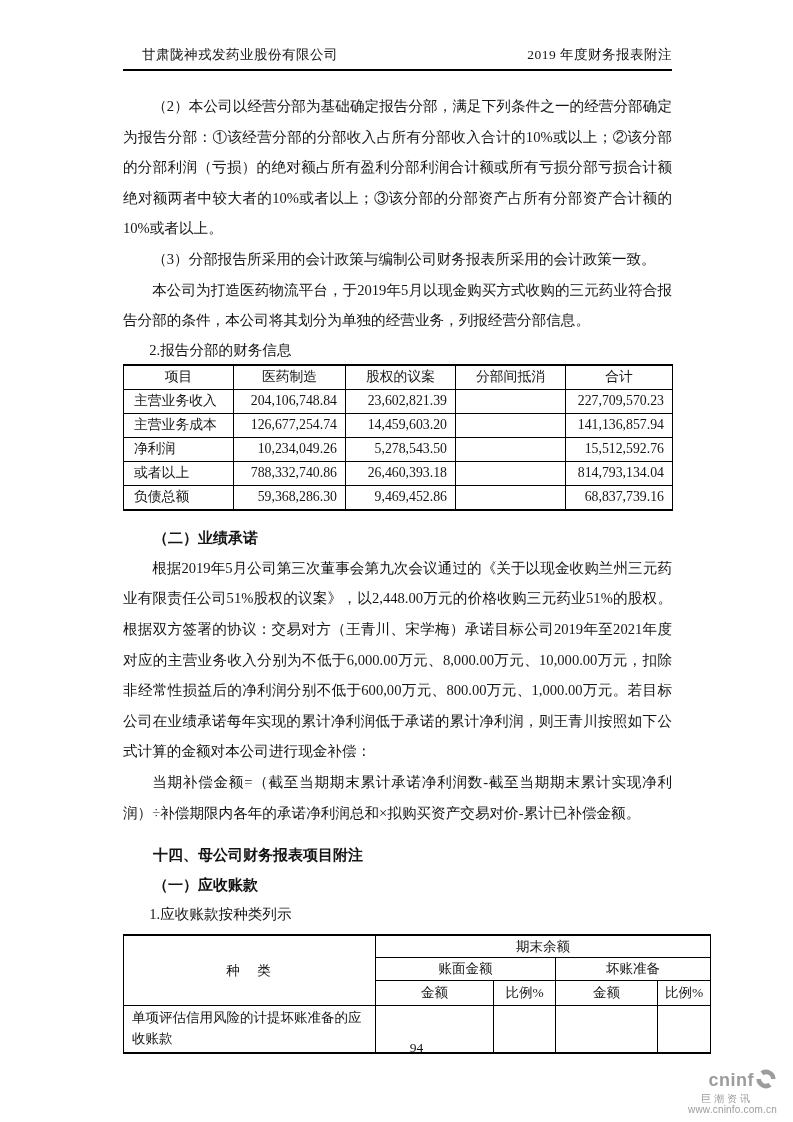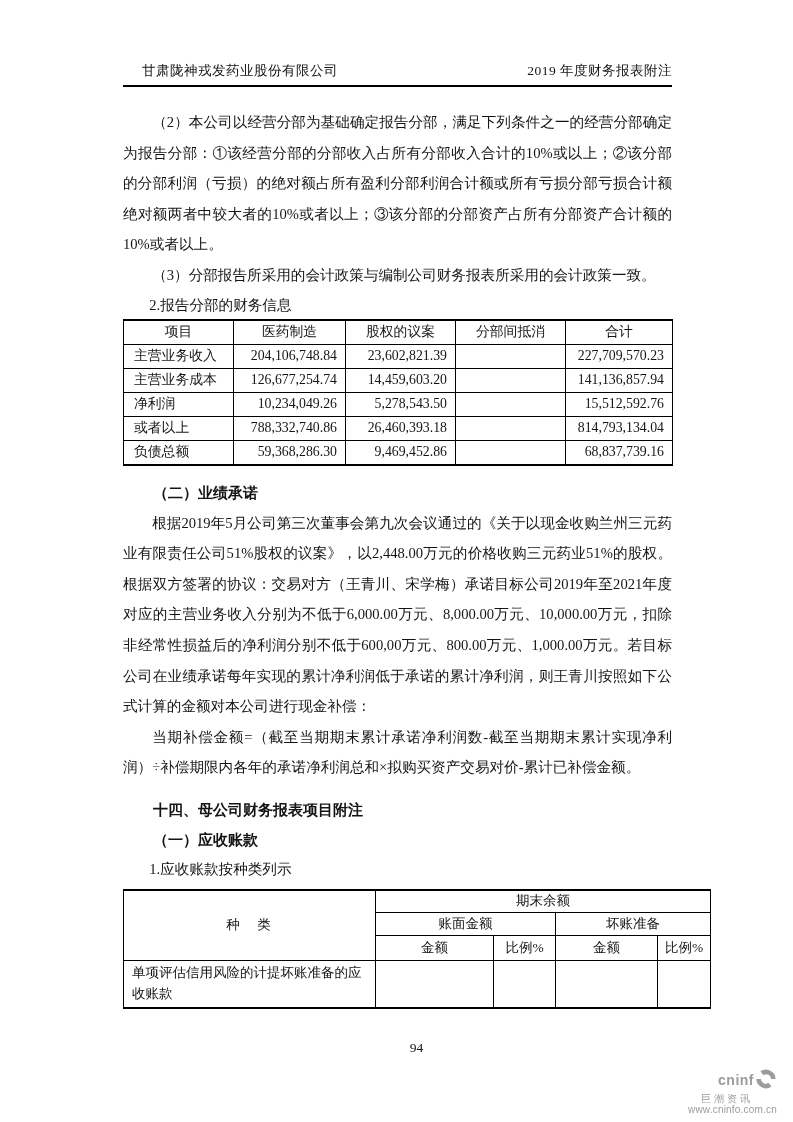--- a/index.html
+++ b/index.html
@@ -1,21 +1,21 @@
 <!DOCTYPE html>
 <html><head>
 <meta charset="utf-8">
 <style>
   html,body { margin:0; padding:0; background:#e8e8e8; }
   .page {
     position:relative; width:793px; height:1122px; margin:0 auto;
     background:#ffffff; overflow:hidden;
     font-family:"Liberation Serif","DejaVu Serif",serif; color:#141414;
   }
-  .content { position:absolute; left:123px; top:16px; width:549px; }
+  .content { position:absolute; left:123px; top:0; width:549px; }
 
   .doc-header {
     display:flex; justify-content:space-between; align-items:flex-end;
     padding:46px 0 5px 19px; border-bottom:2px solid #000;
     font-size:13.5px; letter-spacing:0.5px;
   }
 
   .para  { margin:0; font-size:14.6px; line-height:30.6px; text-align:justify; text-indent:2em; }
   .mt20  { margin-top:20px; }
   .mt6   { margin-top:6px; }
@@ -54,37 +54,38 @@
     position:absolute; left:123px; top:1040px; width:587px;
     text-align:center; font-size:13.5px;
   }
 
   .logo {
     position:absolute; right:16px; top:1068px; width:110px;
     color:#9c9c9c; font-family:"Liberation Sans","DejaVu Sans",sans-serif;
     text-align:right; line-height:1.1;
   }
   .logo-top { display:flex; align-items:center; justify-content:flex-end; gap:1px; }
-  .logo-brand { font-size:14px; font-weight:bold; letter-spacing:0.5px; }
+  .logo-brand { font-size:18px; font-weight:bold; letter-spacing:0.5px; }
   .logo-cn  { font-size:10px; letter-spacing:3px; padding-right:24px; margin-top:-1px; }
   .logo-url { font-size:10px; letter-spacing:0.2px; margin-top:0; }
 </style>
 </head>
 <body>
 
 <div class="page">
   <div class="content">
 
     <div class="doc-header">
       <span>甘肃陇神戎发药业股份有限公司</span>
       <span>2019 年度财务报表附注</span>
     </div>
 
     <p class="para mt20">（2）本公司以经营分部为基础确定报告分部，满足下列条件之一的经营分部确定为报告分部：①该经营分部的分部收入占所有分部收入合计的10%或以上；②该分部的分部利润（亏损）的绝对额占所有盈利分部利润合计额或所有亏损分部亏损合计额绝对额两者中较大者的10%或者以上；③该分部的分部资产占所有分部资产合计额的10%或者以上。</p>
     <p class="para">（3）分部报告所采用的会计政策与编制公司财务报表所采用的会计政策一致。</p>
+    <p class="para">本公司为打造医药物流平台，于2019年5月以现金购买方式收购的三元药业符合报告分部的条件，本公司将其划分为单独的经营业务，列报经营分部信息。</p>
     <p class="subhead mt6">2.报告分部的财务信息</p>
 
     <table class="table1">
       <colgroup>
         <col style="width:110px">
           <col style="width:112px">
           <col style="width:110px">
         <col style="width:110px">
           <col style="width:107px">
       </colgroup>

